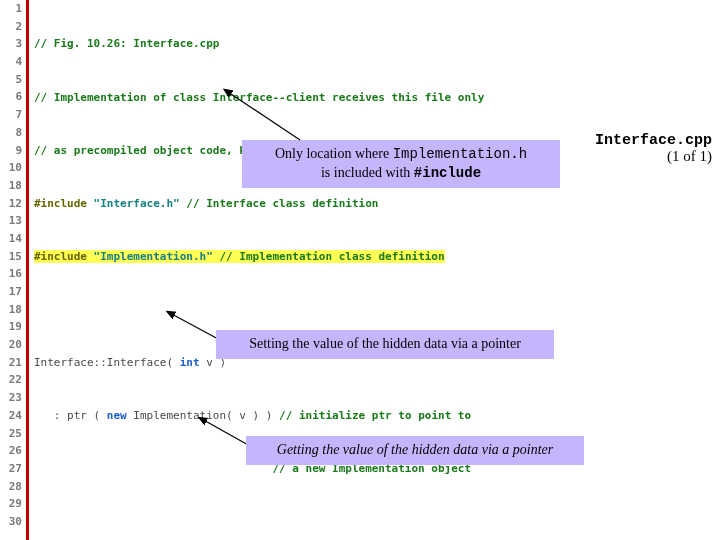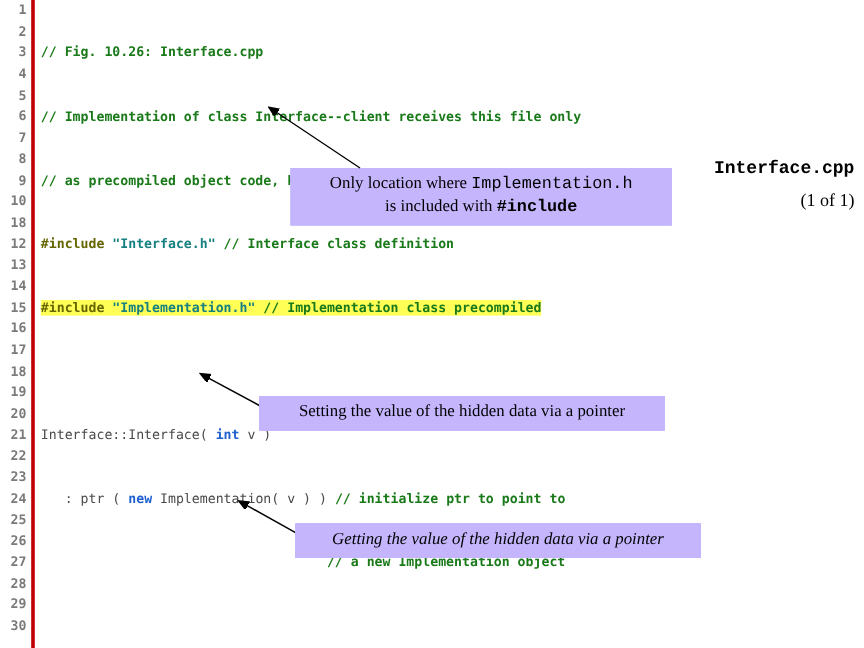--- a/index.html
+++ b/index.html
@@ -52,21 +52,21 @@
   .title-box {
     position: absolute;
     right: 8px; top: 132px;
     font-family: "Courier New", monospace;
     font-weight: bold;
     font-size: 15px;
     color: #000;
   }
   .pager {
     position: absolute;
-    right: 8px; top: 160px;
+    right: 8px; top: 148px;
     font-family: Georgia, 'Times New Roman', serif;
     font-size: 15px;
   }
   .callout {
     position: absolute;
     background: #c4b5fd;
     border: 1px solid #c4b5fd;
     font-family: Georgia, 'Times New Roman', serif;
     font-size: 14px;
     padding: 4px 8px;
@@ -116,21 +116,21 @@
       <div>28</div>
       <div>29</div>
       <div>30</div>
     </div>
   <div class="red-strip" style="height:540px;"></div>
   <div class="code">
     <div class="ln"><span class="cm">// Fig. 10.26: Interface.cpp</span></div>
     <div class="ln"><span class="cm">// Implementation of class Interface--client receives this file only</span></div>
     <div class="ln"><span class="cm">// as precompiled object code, keeping the implementation hidden.</span></div>
     <div class="ln"><span class="pp">#include </span><span class="st">"Interface.h"</span><span class="cm"> // Interface class definition</span></div>
-    <div class="ln"><span class="hl"><span class="pp">#include </span><span class="st">"Implementation.h"</span><span class="cm"> // Implementation class precompiled</span></span></div>
+    <div class="ln"><span class="hl"><span class="pp">#include </span><span class="st">"Implementation.h"</span><span class="cm"> // Implementation class definition</span></span></div>
     <div class="ln"><span></span></div>
     <div class="ln"><span class="id">Interface::Interface( </span><span class="kw">int</span><span class="id"> v )</span></div>
     <div class="ln"><span class="id">   : ptr ( </span><span class="kw">new</span><span class="id"> Implementation( v ) ) </span><span class="cm">// initialize ptr to point to</span></div>
     <div class="ln"><span class="cm">                                    // a new Implementation object</span></div>
     
     
     
     
     
     

